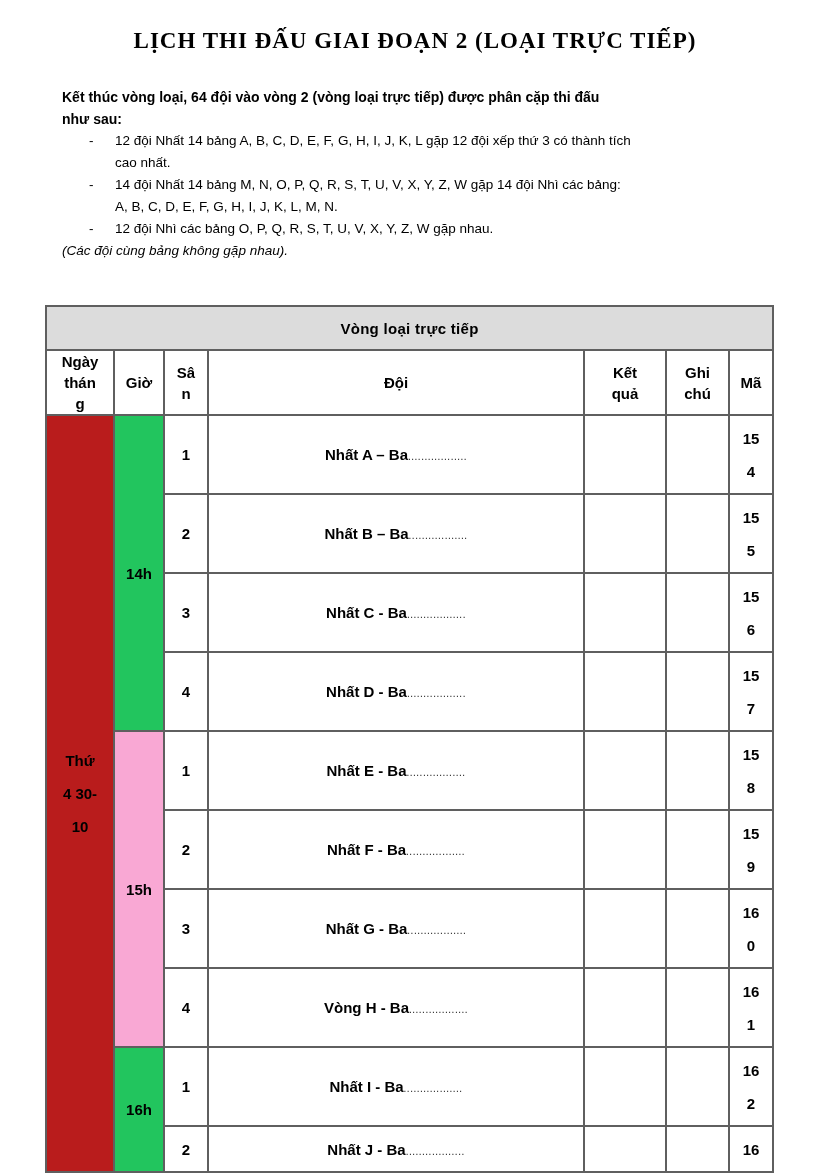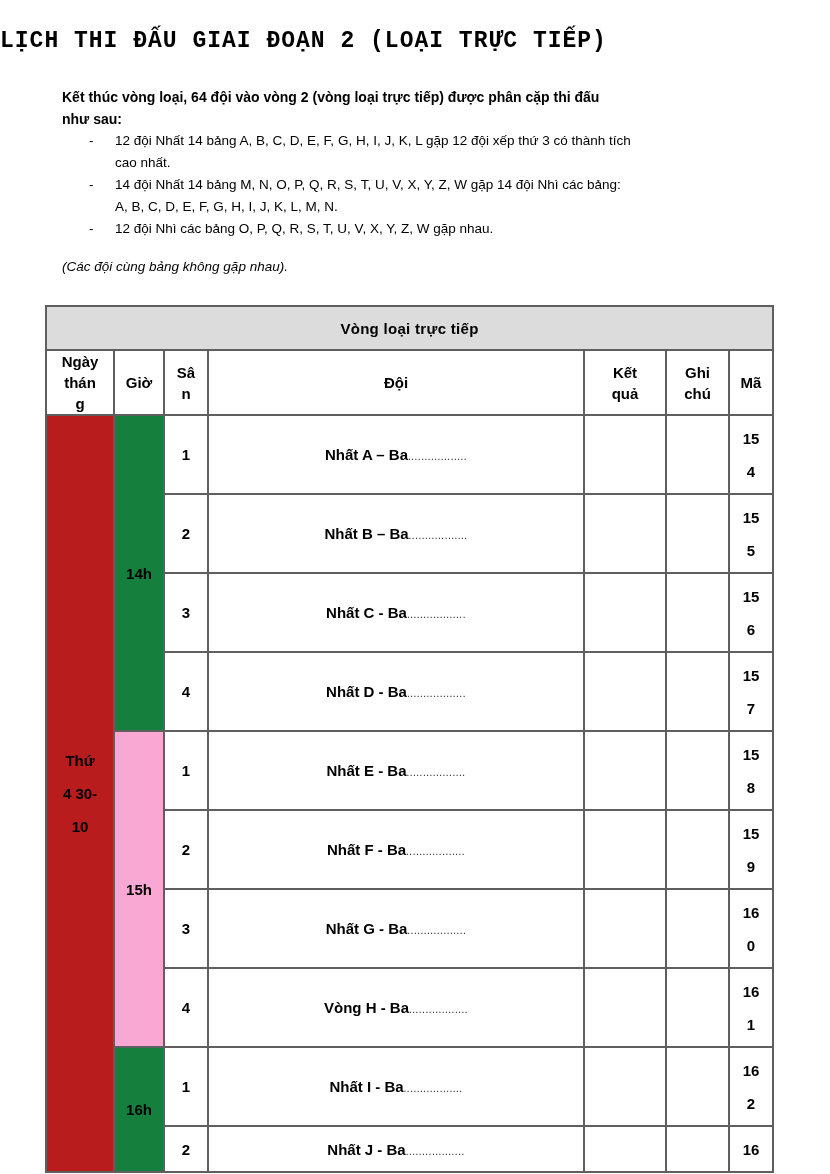--- a/index.html
+++ b/index.html
@@ -6,50 +6,51 @@
   body{
     width:830px;height:1174px;background:#ffffff;position:relative;
     font-family:"Liberation Sans","DejaVu Sans",sans-serif;color:#000;
     -webkit-font-smoothing:antialiased;
   }
   .page{position:absolute;inset:0;overflow:hidden;}
 
   
   .doc-title{
     position:absolute;top:28px;left:0;width:830px;margin:0;
-    font-family:Liberation Mono, monospace;
+    text-align:center;
+    font-family:Liberation Serif, serif;
     font-size:23px;font-weight:700;letter-spacing:1px;
   }
 
   
   .intro{position:absolute;top:86px;left:62px;width:716px;font-size:13.5px;line-height:22px;}
   .intro .lead div{font-weight:700;font-size:14px;}
   .bullet{position:relative;padding-left:53px;}
   .bullet .marker{position:absolute;left:27px;top:0;}
-  .note{font-style:italic;margin-top:16px;}
+  .note{font-style:italic;}
 
   
   table.schedule{
     position:absolute;top:268px;left:45px;width:727px;
     border-collapse:collapse;table-layout:fixed;margin-top:37px;
   }
   table.schedule td,table.schedule th{
     border:2px solid #5f5f5f;padding:0;margin:0;
     font-weight:700;font-size:15px;color:#000;
     text-align:center;vertical-align:middle;overflow:hidden;
   }
   .title-cell{background:#dcdcdc;font-size:23px;height:42px;letter-spacing:0.3px;}
   .head-row th{height:60px;}
   .hl{line-height:21px;}
   tr.r td{height:77px;}
   tr.r-last td{height:44px;}
 
   .date-cell{vertical-align:top;padding-top:84px;line-height:33px;background:#b91c1c;}
   .hour-cell{background:#f9a8d4;}
-  .hour-shaded{background:#15803d;}
+  .hour-shaded{background:#22c55e;}
   .hour-top{vertical-align:top;padding-top:8px;}
 
   .team-cell{white-space:nowrap;}
   .team-name{font-size:15px;}
   .leader{font-weight:400;font-size:10px;letter-spacing:0.5px;color:#1a1a1a;}
   .code-cell .cl{line-height:33px;}
 </style>
 </head>
 <body>
 

